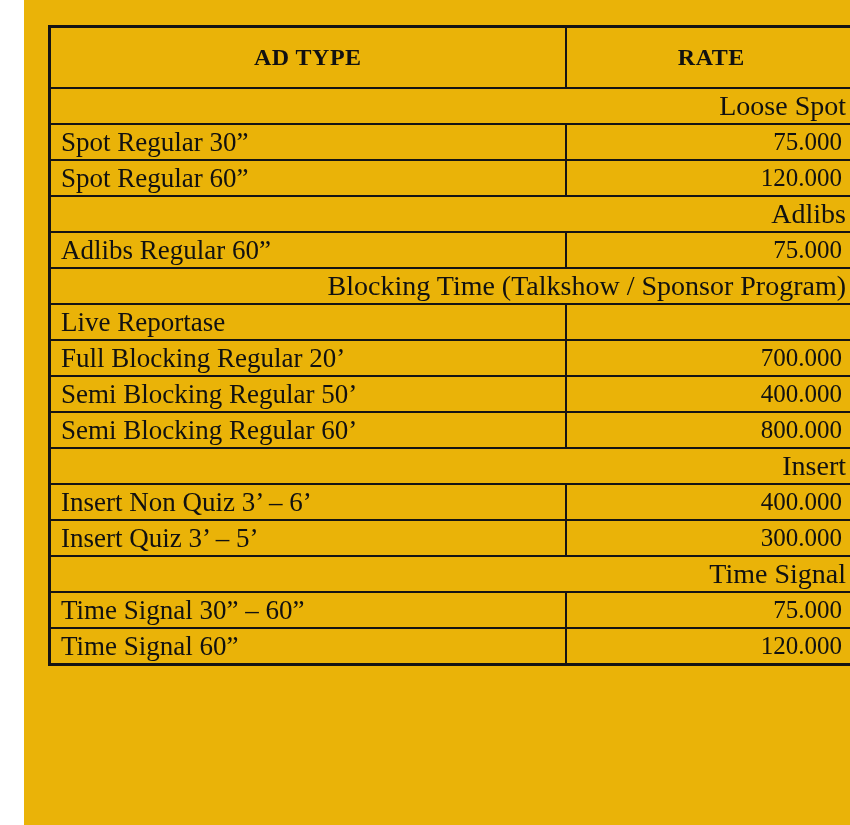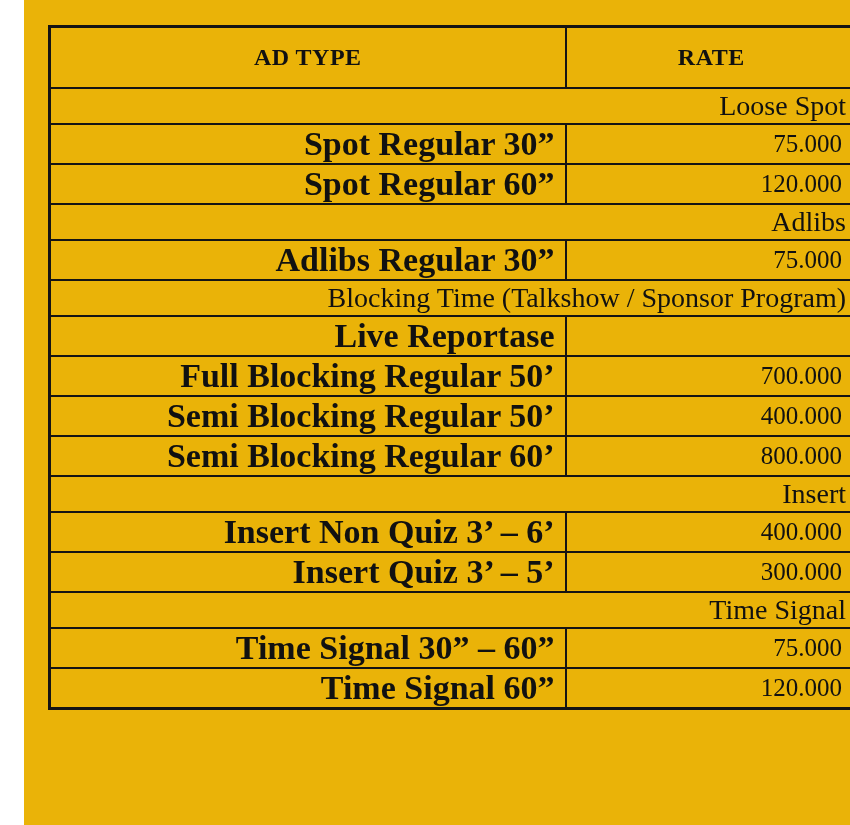--- a/index.html
+++ b/index.html
@@ -47,23 +47,23 @@
   td.section-cell {
     height: 34px;
     font-size: 28px;
     font-weight: normal;
     text-align: right;
     vertical-align: middle;
     padding: 0 10px;
   }
   td.type-cell {
     height: 34px;
-    font-size: 34px;
-    font-weight: bold;
-    text-align: right;
+    font-size: 27px;
+    font-weight: normal;
+    text-align: left;
     vertical-align: middle;
     padding: 0 10px;
   }
   td.rate-cell {
     height: 34px;
     font-size: 25px;
     font-weight: normal;
     text-align: right;
     vertical-align: middle;
     padding: 0 14px;
@@ -93,32 +93,32 @@
           <td class="rate-cell">75.000</td>
         </tr>
         <tr>
           <td class="type-cell">Spot Regular 60”</td>
           <td class="rate-cell">120.000</td>
         </tr>
         <tr>
           <td colspan="2" class="section-cell">Adlibs</td>
         </tr>
         <tr>
-          <td class="type-cell">Adlibs Regular 30”</td>
+          <td class="type-cell">Adlibs Regular 60”</td>
           <td class="rate-cell">75.000</td>
         </tr>
         <tr>
           <td colspan="2" class="section-cell">Blocking Time (Talkshow / Sponsor Program)</td>
         </tr>
         <tr>
           <td class="type-cell">Live Reportase</td>
           <td class="rate-cell"></td>
         </tr>
         <tr>
-          <td class="type-cell">Full Blocking Regular 50’</td>
+          <td class="type-cell">Full Blocking Regular 20’</td>
           <td class="rate-cell">700.000</td>
         </tr>
         <tr>
           <td class="type-cell">Semi Blocking Regular 50’</td>
           <td class="rate-cell">400.000</td>
         </tr>
         <tr>
           <td class="type-cell">Semi Blocking Regular 60’</td>
           <td class="rate-cell">800.000</td>
         </tr>

